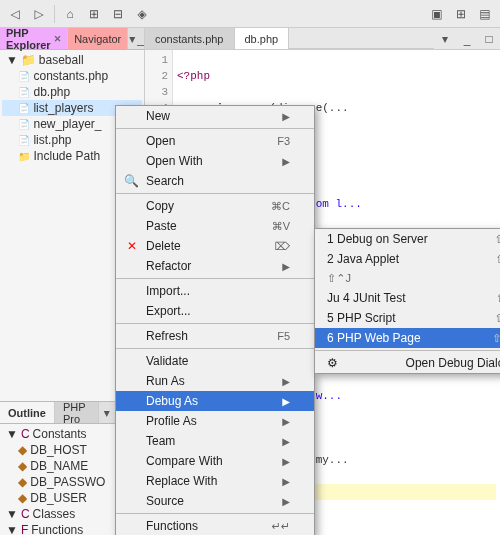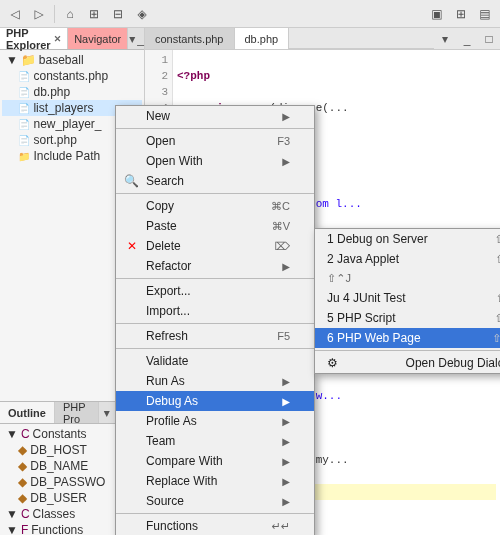--- a/index.html
+++ b/index.html
@@ -63,21 +63,21 @@
       cursor: pointer;
       color: #333;
       border-right: 1px solid #ccc;
       height: 100%;
       display: flex;
       align-items: center;
       background: #fca5a5;
     }
 
     .panel-tab.active {
-      background: #ffffff;
+      background: #f0abfc;
       font-weight: bold;
     }
 
     .panel-tab-close {
       color: #666;
       font-size: 9px;
       margin-left: 3px;
     }
 
     .tree-area {
@@ -378,21 +378,21 @@
         <div class="tree-item indent-1 highlight">
           <span style="font-size:10px;">📄</span>
           <span>list_players</span>
         </div>
         <div class="tree-item indent-1">
           <span style="font-size:10px;">📄</span>
           <span>new_player_</span>
         </div>
         <div class="tree-item indent-1">
           <span style="font-size:10px;">📄</span>
-          <span>sort.php</span>
+          <span>list.php</span>
         </div>
         <div class="tree-item indent-1">
           <span style="font-size:10px;">📁</span>
           <span>Include Path</span>
         </div>
       </div>
 
       <div class="bottom-panel">
         <div class="bottom-tabs">
           <div class="bottom-tab active">
@@ -489,21 +489,21 @@
             <div>25</div>
           <div>26</div>
             <div>27</div>
             <div>28</div>
             <div>29</div>
             <div>30</div>
           <div>31</div>
 
         </div>
         <div class="code-content">
-<div class="code-line"><span style="color:#7f0055;font-weight:bold;">&lt;?php</span></div>
+<div class="code-line"><span style="color:#7f0055;font-weight:normal;">&lt;?php</span></div>
 <div class="code-line">  <span style="color:#7f0055;font-weight:bold;">require_once</span>(dirname(...</div>
 <div class="code-line">  $message = <span style="color:#2a00ff;">""</span>;</div>
 <div class="code-line">  $cnt = 0;</div>
 <div class="code-line">  $sal = <span style="color:#2a00ff;">"select * from l...</span></div>
 <div class="code-line" style="background:#ffffd0;">  $result = mysql_query(...</div>
 <div class="code-line">  $list = <span style="color:#7f0055;font-weight:bold;">array</span>();</div>
 <div class="code-line">  <span style="color:#7f0055;font-weight:bold;">if</span> (!$result) {</div>
 <div class="code-line">    $message = <span style="color:#2a00ff;">"Could n...</span></div>
 <div class="code-line">  } <span style="color:#7f0055;font-weight:bold;">else if</span> (mysql_num_r...</div>
 <div class="code-line">    $message = <span style="color:#2a00ff;">"No row...</span></div>
@@ -596,27 +596,27 @@
     <span class="menu-item-label">
       <span class="menu-icon"></span>
       <span>Refactor</span>
     </span>
     <span class="menu-arrow">▶</span>
   </div>
   <div class="menu-separator"></div>
   <div class="menu-item">
     <span class="menu-item-label">
       <span class="menu-icon"></span>
+      <span>Import...</span>
+    </span>
+  </div>
+  <div class="menu-item">
+    <span class="menu-item-label">
+      <span class="menu-icon"></span>
       <span>Export...</span>
-    </span>
-  </div>
-  <div class="menu-item">
-    <span class="menu-item-label">
-      <span class="menu-icon"></span>
-      <span>Import...</span>
     </span>
   </div>
   <div class="menu-separator"></div>
   <div class="menu-item">
     <span class="menu-item-label">
       <span class="menu-icon"></span>
       <span>Refresh</span>
     </span>
     <span class="menu-shortcut">F5</span>
   </div>

